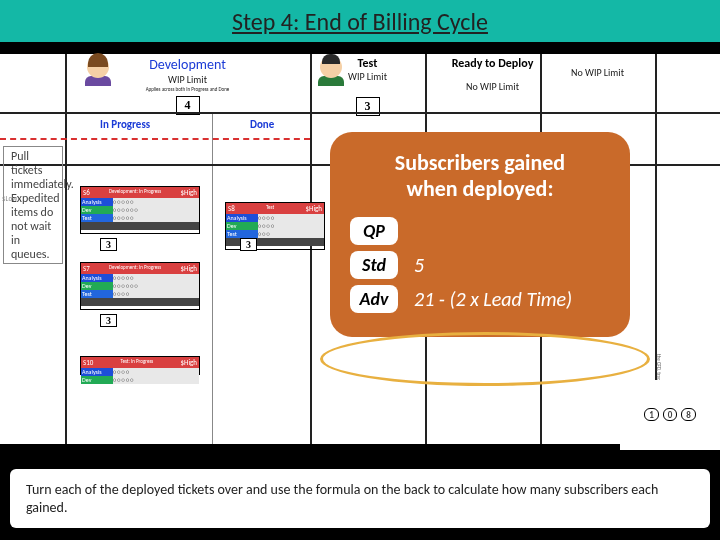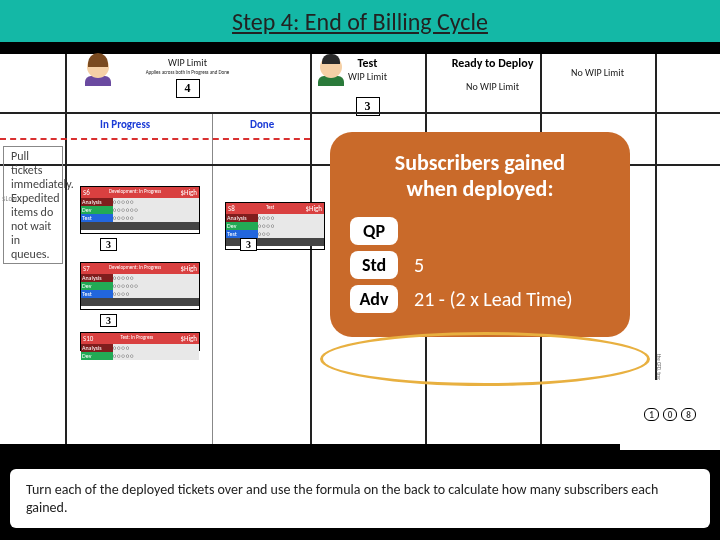--- a/index.html
+++ b/index.html
@@ -14,26 +14,26 @@
   .wip-box { display: inline-block; border: 1px solid #000; background: #fff; padding: 1px 8px; font-weight: bold; font-family: 'Comic Sans MS', cursive; font-size: 12px; }
   .sub-border { position: absolute; border-top: 2px solid #222; left: 0; right: 0; }
   .dashed { position: absolute; border-top: 2px dashed #d93030; }
   .sub-col-label { position: absolute; font-size: 11px; color: #1b3bd6; font-weight: bold; }
   .note-box { position: absolute; font-size: 12px; border: 1px solid #888; padding: 2px 7px; color: #444; width: 60px; }
   .ticket { position: absolute; width: 120px; height: 48px; border: 1px solid #000; font-size: 6px; }
   .ticket .thead { background: #d94040; color: #fff; padding: 1px 2px; display: flex; justify-content: space-between; font-size: 7px; }
   .ticket .trow { display: flex; }
   .ticket .tlabel { width: 32px; font-size: 6px; padding: 0 1px; color: #fff; }
   .ticket .tdots { flex: 1; background: #e8e8e8; font-size: 6px; letter-spacing: 1px; color: #666; overflow: hidden; }
-  .analysis { background: #7f1d1d; } .dev { background: #2a5; } .test { background: #26d; }
+  .analysis { background: #1d4ed8; } .dev { background: #2a5; } .test { background: #26d; }
   .tfoot { background: #444; height: 8px; }
   .mini-wip { position: absolute; border: 1px solid #000; background: #fff; padding: 0 5px; font-family: 'Comic Sans MS', cursive; font-size: 10px; font-weight: bold; }
   .overlay { position: absolute; background: #c96a2a; border-radius: 22px; padding: 18px 20px 24px; color: #fff; }
   .overlay-title { text-align: center; font-size: 22px; line-height: 1.2; margin-bottom: 14px; font-weight: bold; }
-  .overlay-row { display: flex; align-items: center; margin-bottom: 6px; }
+  .overlay-row { display: flex; align-items: center; margin-bottom: 6px; font-style: italic; }
   .tag { background: #fff; color: #000; border-radius: 8px; padding: 3px 8px; font-weight: bold; font-size: 18px; min-width: 48px; text-align: center; }
   .overlay-val { margin-left: 16px; font-size: 20px; }
   .ring { position: absolute; border: 3px solid #e8b040; border-radius: 50%; }
   .caption { position: absolute; left: 10px; right: 10px; bottom: 12px; background: #fff; border-radius: 6px; padding: 12px 16px; font-size: 14px; color: #222; line-height: 1.25; }
   .avatar { position: absolute; width: 30px; height: 30px; }
   .avatar .face { width: 22px; height: 22px; background: #f5d0a6; border-radius: 50%; margin: 0 auto; position: relative; }
   .avatar .hair-f { position: absolute; top: -3px; left: 1px; width: 20px; height: 14px; background: #7a4a20; border-radius: 10px 10px 0 0; }
   .avatar .hair-m { position: absolute; top: -2px; left: 2px; width: 18px; height: 10px; background: #2a2a2a; border-radius: 8px 8px 0 0; }
   .avatar .body-g { width: 26px; height: 10px; background: #2a7a3a; border-radius: 6px 6px 0 0; margin: -2px auto 0; }
   .avatar .body-p { width: 26px; height: 10px; background: #6a4aa0; border-radius: 6px 6px 0 0; margin: -2px auto 0; }
@@ -55,20 +55,21 @@
     <div class="col-border" style="left:540px"></div>
     <div class="col-border" style="left:655px"></div>
 
     <div style="position:absolute;left:65px;width:245px;top:2px;text-align:center">
       <div class="avatar" style="left:18px;top:0">
           <div class="face">
             <div class="hair-f"></div>
           </div>
           <div class="body-p"></div>
         </div>
+      <div class="dev-header">Development</div>
       <div class="wip-label">WIP Limit</div>
       <div class="wip-label" style="font-size:5px">Applies across both In Progress and Done</div>
       <div style="margin-top:2px"><span class="wip-box">4</span></div>
     </div>
     <div class="sub-col-label" style="left:100px;top:64px">In Progress</div>
     <div class="sub-col-label" style="left:250px;top:64px">Done</div>
     <div style="position:absolute;left:212px;top:58px;bottom:0;border-left:1px solid #888"></div>
 
     <div style="position:absolute;left:310px;width:115px;top:2px;text-align:center">
       <div class="avatar" style="left:6px;top:0">
@@ -136,21 +137,21 @@
           <div class="tdots">○○○○○○</div>
         </div>
       <div class="trow">
           <div class="tlabel test">Test</div>
           <div class="tdots">○○○○</div>
         </div>
       <div class="tfoot"></div>
     </div>
     <div class="mini-wip" style="left:100px;top:260px">3</div>
 
-    <div class="ticket" style="left:80px;top:278px;height:19px">
+    <div class="ticket" style="left:80px;top:302px;height:19px">
       <div class="thead">
           <span>S10</span>
           <span style="font-size:5px">Test: In Progress</span>
           <span>$High</span>
         </div>
       <div class="trow">
           <div class="tlabel analysis">Analysis</div>
           <div class="tdots">○○○○</div>
         </div>
       <div class="trow">

